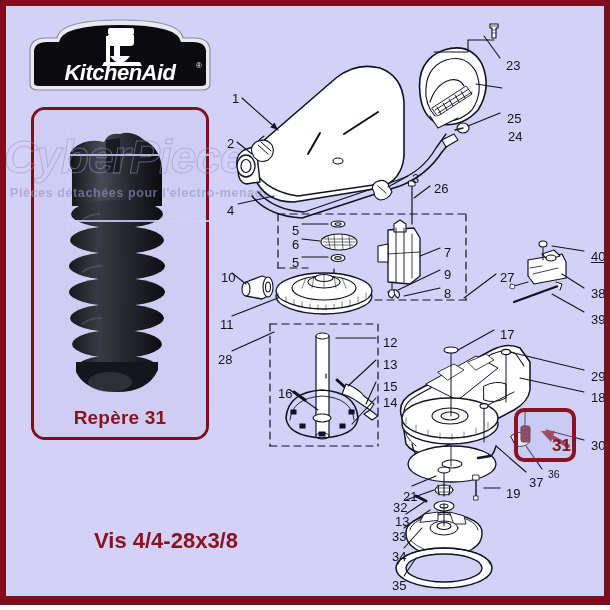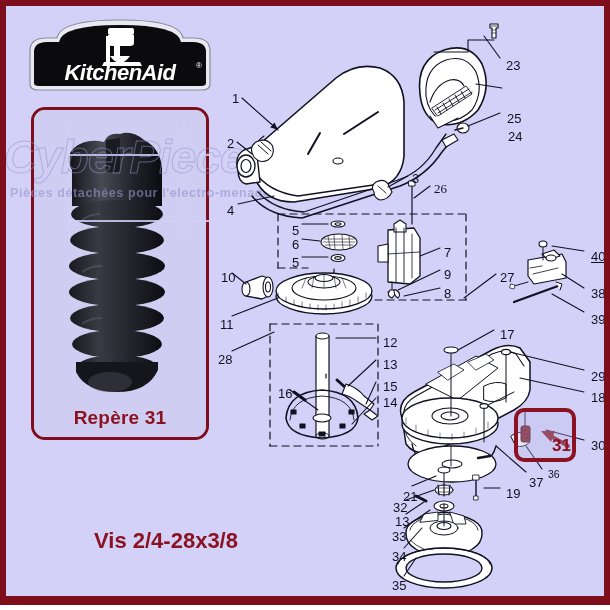--- a/index.html
+++ b/index.html
@@ -233,21 +233,21 @@
     <div id="watermark">
       <div class="wm-line" style="left:70px;top:0;width:1.5px;height:118px;"></div>
       <div class="wm-line" style="left:185px;top:0;width:1.5px;height:118px;"></div>
       <div class="wm-line" style="left:70px;top:30px;width:250px;height:1.5px;"></div>
       <div class="wm-line" style="left:70px;top:96px;width:250px;height:1.5px;"></div>
       <div id="wm-title">CyberPieces</div>
       <div id="wm-sub">Pièces détachées pour l'electro-menager</div>
     </div>
 
 
-    <div id="screw-spec">Vis 2/4-28x3/8</div>
+    <div id="screw-spec">Vis 4/4-28x3/8</div>
 
     <svg id="svg-diagram" viewBox="0 0 598 590">
       <g fill="none" stroke="#111122" stroke-width="1.1" stroke-linecap="round" stroke-linejoin="round">
 
         <g>
           <path d="M248 170 Q238 150 256 136 L330 72 Q350 56 374 62 Q396 70 398 96 L398 150 Q396 174 374 182 L288 196 Q258 196 248 170 Z" fill="#ffffff" stroke-width="1.6"></path>
           <path d="M248 165 Q262 186 292 190 L374 178" fill="none" stroke-width="1.4"></path>
           <path d="M250 152 Q246 138 258 130" fill="none"></path>
 
           <path d="M232 164 Q228 150 238 144 L250 140 L254 176 L240 178 Q232 176 232 164 Z" fill="#ffffff" stroke-width="1.4"></path>
@@ -609,21 +609,21 @@
     <div id="highlight-label">31</div>
 
     <div id="callouts">
         <div class="cn lg" style="left: 226px; top: 86px;">1</div>
         <div class="cn lg" style="left: 221px; top: 131px;">2</div>
         <div class="cn lg" style="left: 221px; top: 198px;">4</div>
         <div class="cn lg" style="left: 500px; top: 53px;">23</div>
         <div class="cn lg" style="left: 502px; top: 84px; margin-top: 40px;">24</div>
         <div class="cn lg" style="left: 501px; top: 106px;">25</div>
         <div class="cn lg" style="left: 406px; top: 166px;">3</div>
-        <div class="cn lg" style="left: 428px; top: 176px; font-family: Liberation Serif, serif;">26</div>
+        <div class="cn lg" style="left: 428px; top: 176px;">26</div>
         <div class="cn lg" style="left: 286px; top: 218px;">5</div>
         <div class="cn lg" style="left: 286px; top: 232px;">6</div>
         <div class="cn lg" style="left: 286px; top: 250px;">5</div>
         <div class="cn lg" style="left: 438px; top: 240px;">7</div>
         <div class="cn lg" style="left: 438px; top: 262px;">9</div>
         <div class="cn lg" style="left: 438px; top: 281px;">8</div>
         <div class="cn lg" style="left: 215px; top: 265px;">10</div>
         <div class="cn lg" style="left: 214px; top: 312px;">11</div>
         <div class="cn lg" style="left: 212px; top: 347px;">28</div>
         <div class="cn lg" style="left: 494px; top: 265px;">27</div>

